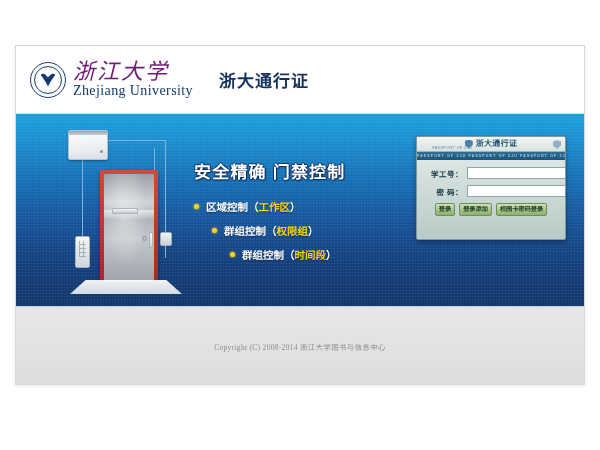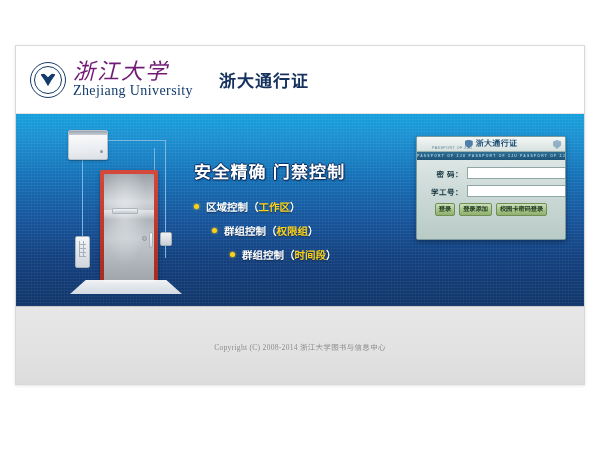--- a/index.html
+++ b/index.html
@@ -362,26 +362,26 @@
     <div class="login-panel">
       <div class="lp-title">
         <span class="lp-shield"></span>
         <span class="t-cn">浙大通行证</span>
         <span class="t-en">PASSPORT OF ZJU</span>
         <span class="lp-shield right"></span>
       </div>
       <div class="lp-strip">PASSPORT OF ZJU   PASSPORT OF ZJU   PASSPORT OF ZJU   PAS</div>
       <div class="lp-body">
         <div class="lp-row">
+          <label>学工号：</label>
+          <input type="text" placeholder="" style="">
+        </div>
+        <div class="lp-row">
           <label>密  码：</label>
           <input type="password" placeholder="" style="">
-        </div>
-        <div class="lp-row">
-          <label>学工号：</label>
-          <input type="text" placeholder="" style="">
         </div>
         <div class="lp-buttons">
           <button class="lp-btn">登录</button>
           <button class="lp-btn">登录添加</button>
           <button class="lp-btn">校园卡密码登录</button>
         </div>
       </div>
     </div>
   </div>
 

